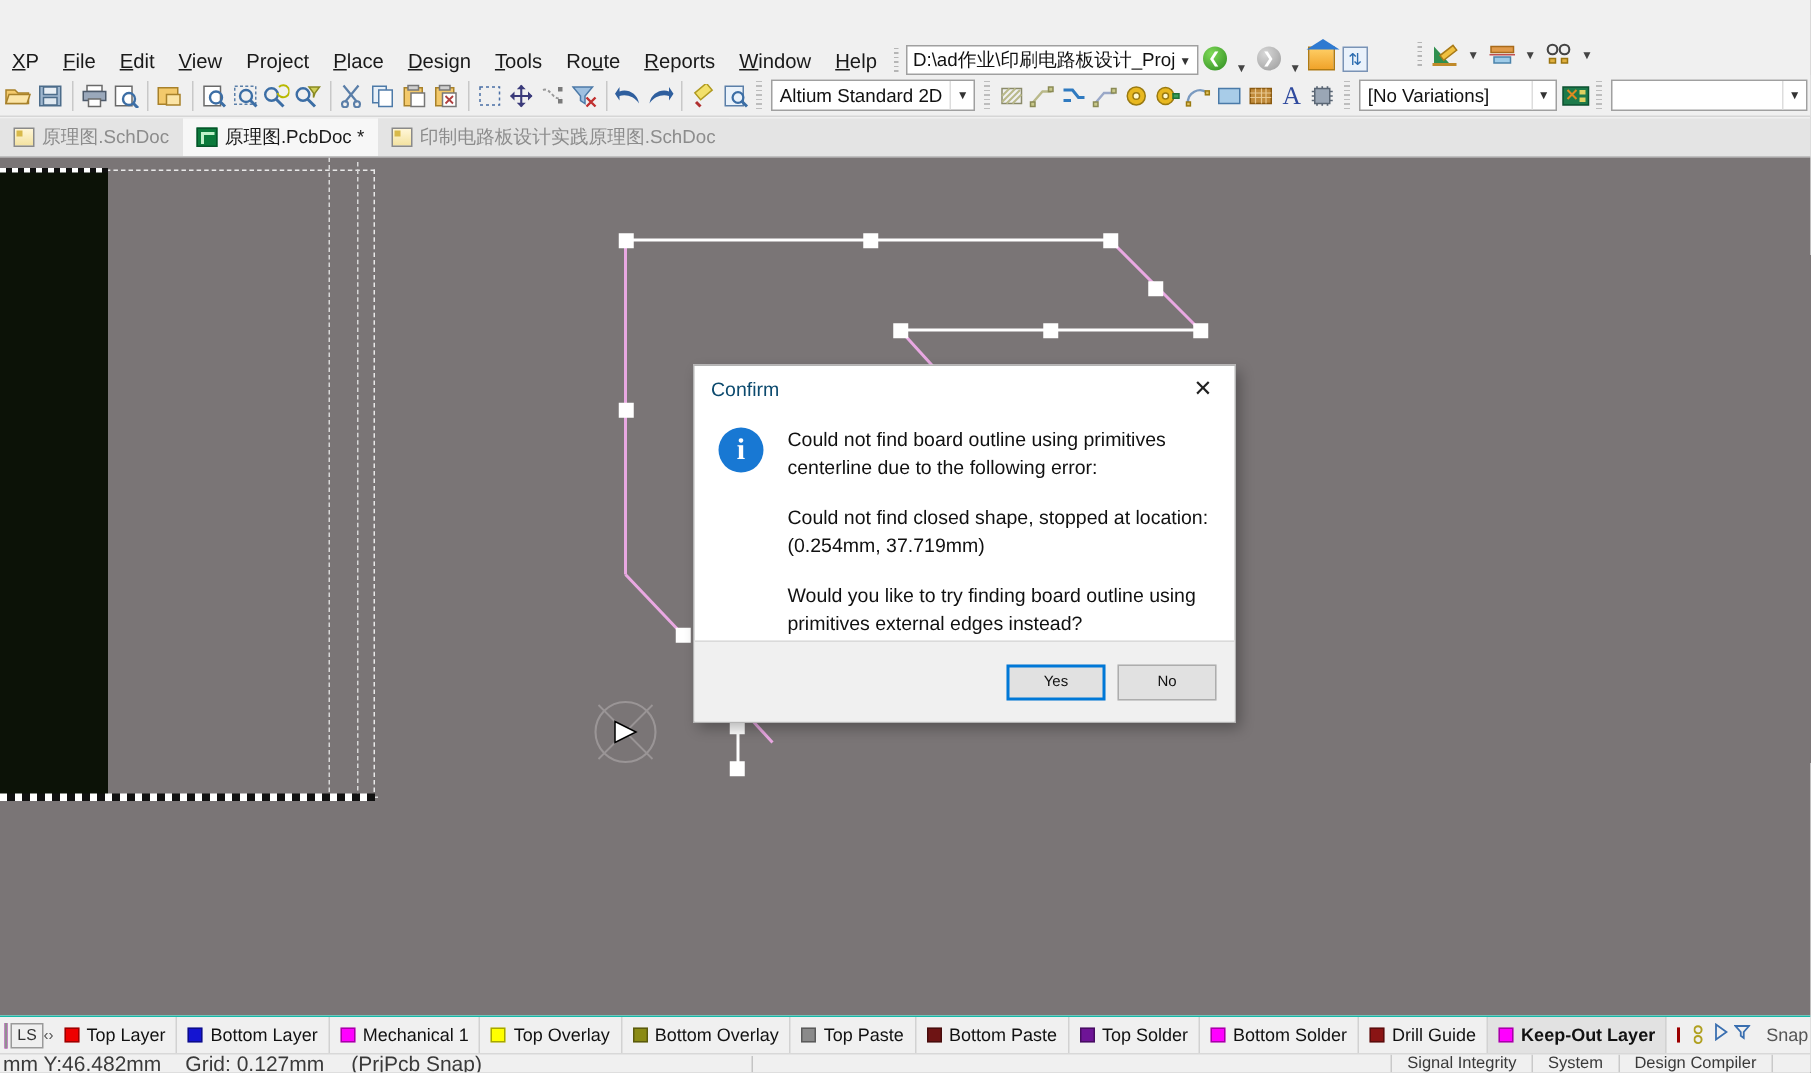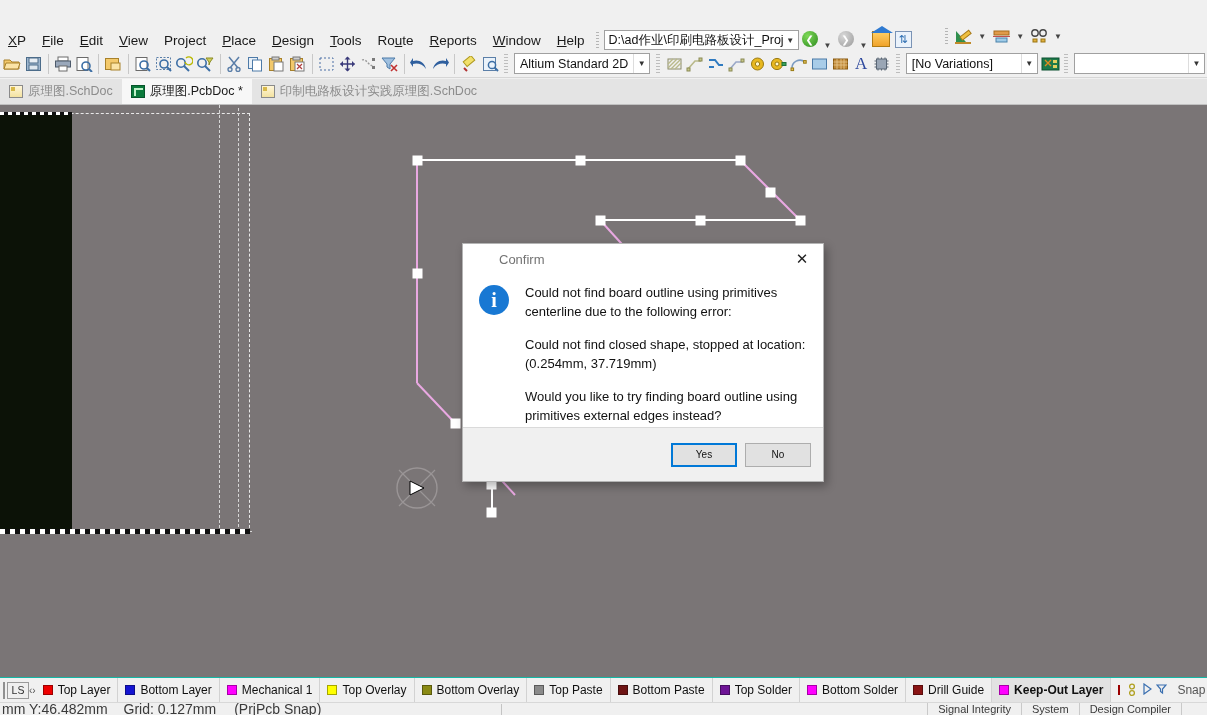--- a/index.html
+++ b/index.html
@@ -168,21 +168,21 @@
   .dialog {
     position: absolute; left: 462px; top: 243px; width: 362px; height: 239px;
     background: #ffffff;
     border: 1px solid #b4b4b4;
     box-shadow: 3px 4px 9px rgba(0,0,0,0.30);
   }
   .dlg-title {
     height: 30px; display: flex; align-items: center; justify-content: space-between;
     padding-left: 11px;
   }
-  .dlg-title .t { font-size: 13px; color: #737373; margin-left: 25px; }
+  .dlg-title .t { font-size: 13px; color: #0c4a6e; }
   .dlg-close {
     width: 42px; height: 29px; display:flex; align-items:center; justify-content:center;
     font-size: 15px; color: #222;
   }
   .dlg-body { display: flex; padding: 9px 16px 0 16px; }
   .info-icon {
     width: 30px; height: 30px; border-radius: 50%; background: #1878d3;
     color: #fff; font-size: 20px; font-weight: bold;
     display: flex; align-items: center; justify-content: center;
     flex: none; margin-right: 16px; margin-top: 2px;

